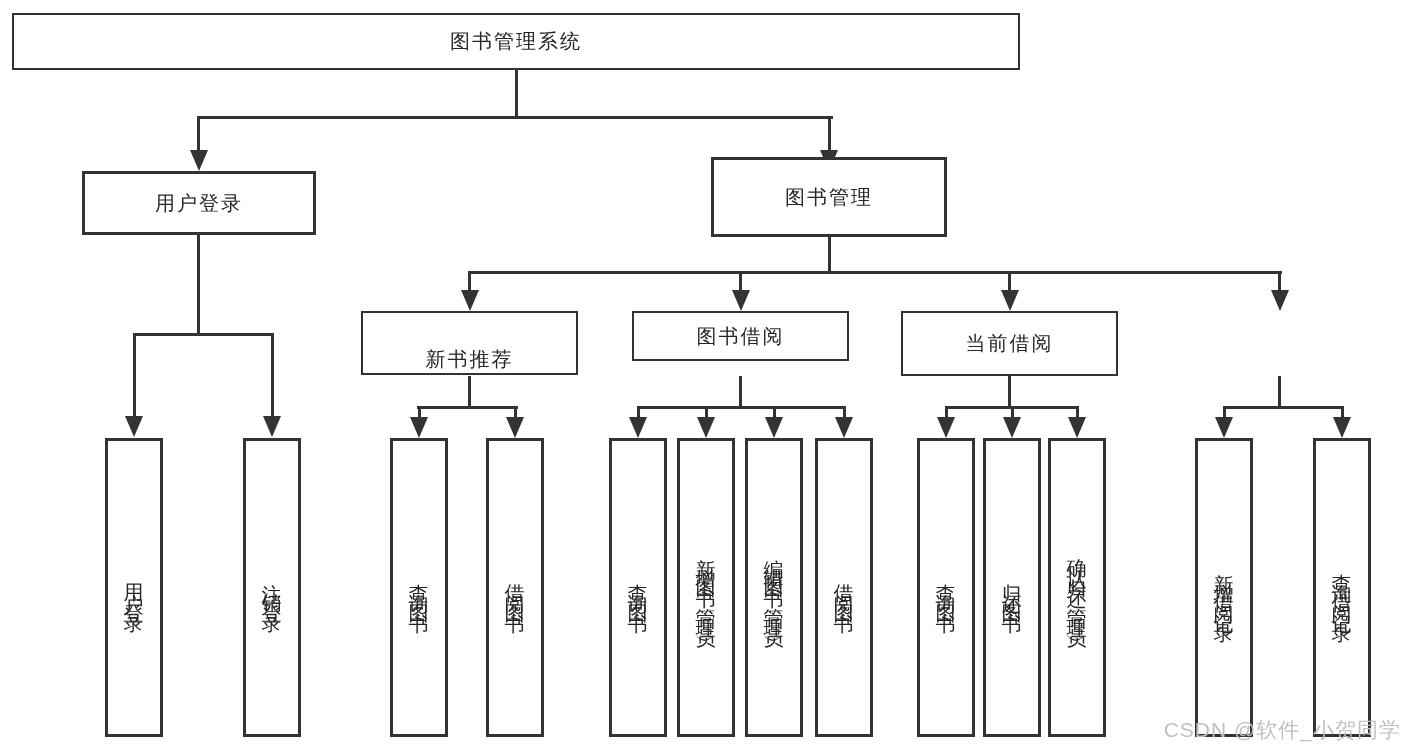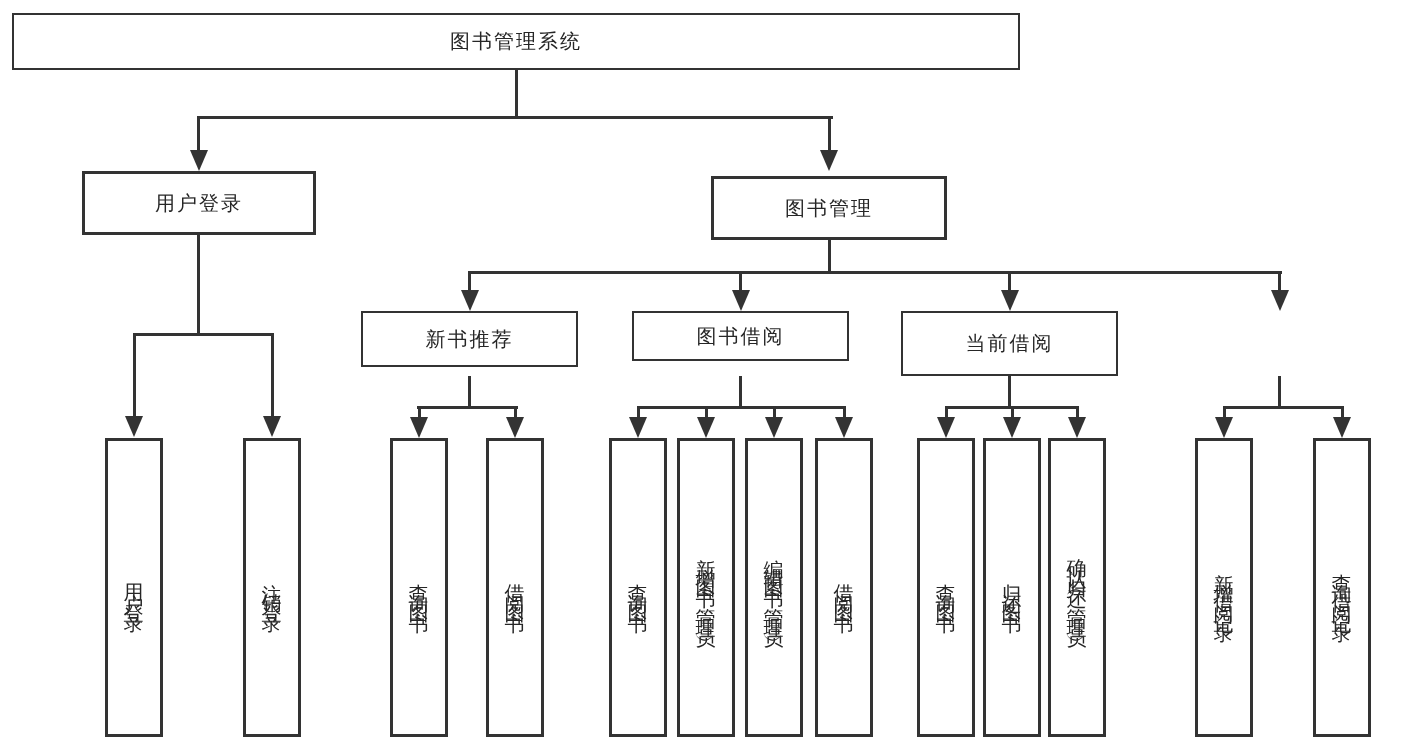--- a/index.html
+++ b/index.html
@@ -69,21 +69,21 @@
   <div class="vline" style="left:515px; top:70px; height:48px;"></div>
   <div class="hline" style="left:197px; top:116px; width:636px;"></div>
   <div class="vline" style="left:197px; top:116px; height:36px;"></div>
   <div class="arrow" style="left:190px; top:150px;"></div>
   <div class="vline" style="left:828px; top:116px; height:36px;"></div>
   <div class="arrow" style="left:820px; top:150px;"></div>
 
   <div class="node" style="left:82px; top:171px; width:234px; height:64px;">
     <span>用户登录</span>
   </div>
-  <div class="node" style="left:711px; top:176px; width:236px; height:64px;">
+  <div class="node" style="left:711px; top:157px; width:236px; height:80px;">
     <span>图书管理</span>
   </div>
 
   <div class="vline" style="left:197px; top:235px; height:100px;"></div>
   <div class="hline" style="left:133px; top:333px; width:140px;"></div>
   <div class="vline" style="left:133px; top:333px; height:84px;"></div>
   <div class="arrow" style="left:125px; top:416px;"></div>
   <div class="vline" style="left:271px; top:333px; height:84px;"></div>
   <div class="arrow" style="left:263px; top:416px;"></div>
 
@@ -91,21 +91,21 @@
   <div class="hline" style="left:468px; top:271px; width:814px;"></div>
   <div class="vline" style="left:468px; top:271px; height:22px;"></div>
   <div class="arrow" style="left:461px; top:290px;"></div>
   <div class="vline" style="left:739px; top:271px; height:22px;"></div>
   <div class="arrow" style="left:732px; top:290px;"></div>
   <div class="vline" style="left:1008px; top:271px; height:22px;"></div>
   <div class="arrow" style="left:1001px; top:290px;"></div>
   <div class="vline" style="left:1278px; top:271px; height:22px;"></div>
   <div class="arrow" style="left:1271px; top:290px;"></div>
 
-  <div class="node bd2" style="left:361px; top:311px; width:217px; height:56px;">
+  <div class="node bd2" style="left:361px; top:311px; width:217px; height:64px;align-items:flex-end;">
     <span>新书推荐</span>
   </div>
   <div class="node bd2" style="left:632px; top:311px; width:217px; height:50px;">
     <span>图书借阅</span>
   </div>
   <div class="node bd2" style="left:901px; top:311px; width:217px; height:65px;">
     <span>当前借阅</span>
   </div>
 
   <div class="vline" style="left:468px; top:376px; height:32px;"></div>
@@ -179,14 +179,15 @@
     <span>确认归还（管理员）</span>
   </div>
 
   <div class="node leaf" style="left:1195px; top:438px; width:58px; height:299px;">
     <span>新增借阅记录</span>
   </div>
   <div class="node leaf" style="left:1313px; top:438px; width:58px; height:299px;">
     <span>查询借阅记录</span>
   </div>
 
+  <div class="watermark">CSDN @软件_小贺同学</div>
 
 </div>
 
 </body></html>

